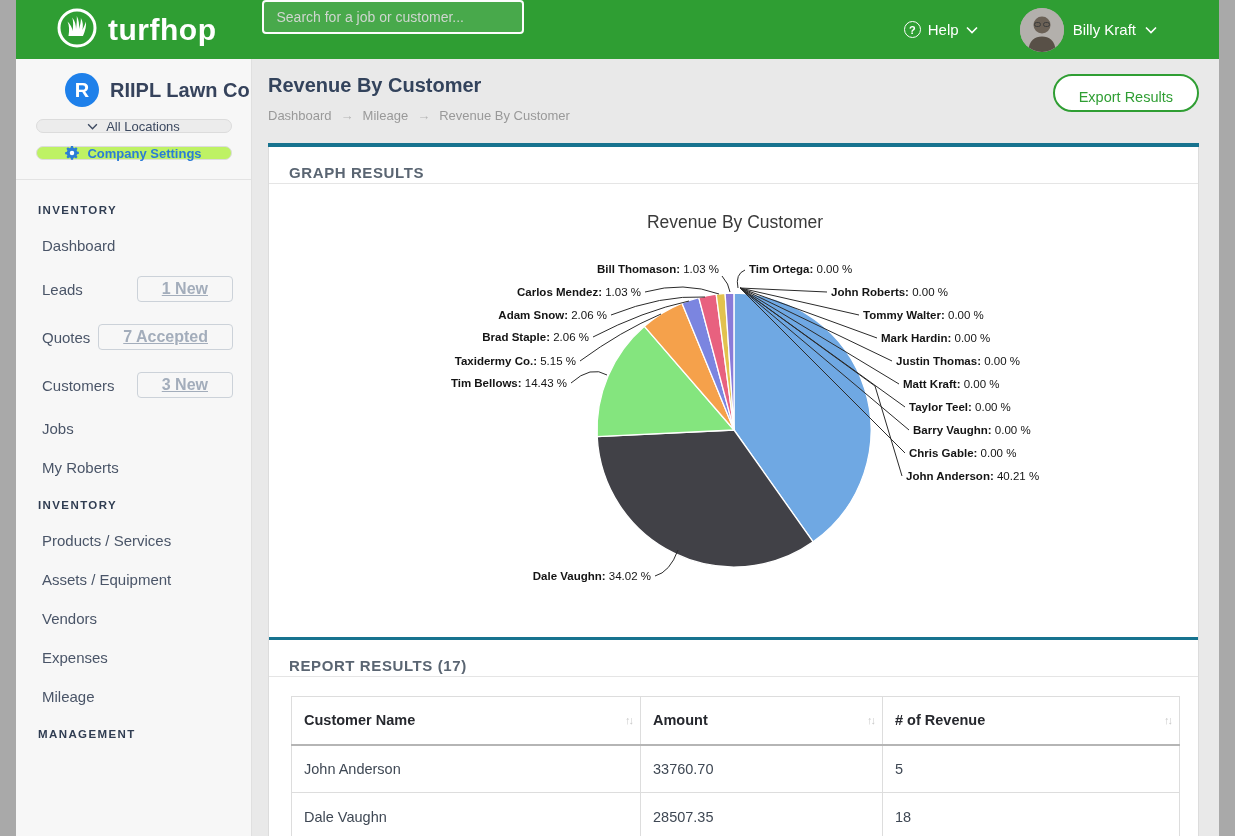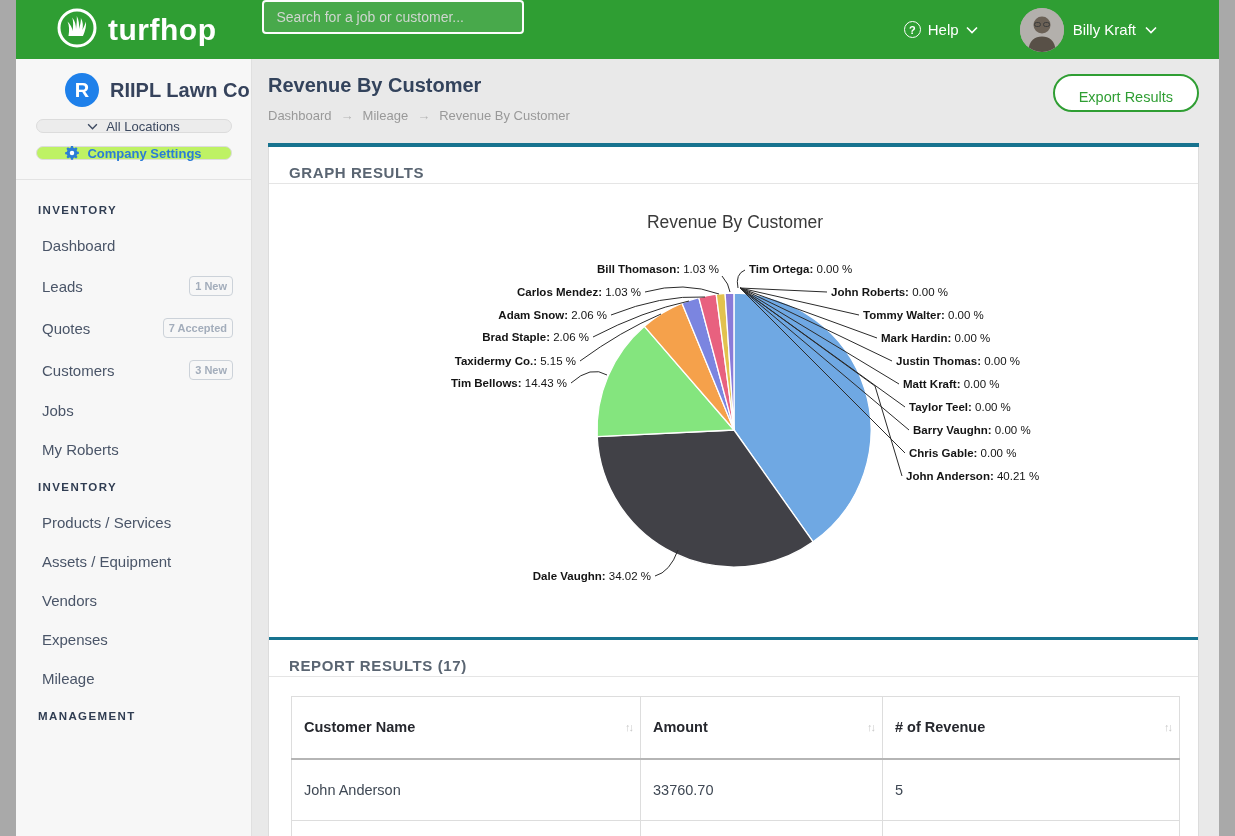--- a/index.html
+++ b/index.html
@@ -38,21 +38,21 @@
   .pill-settings { margin-top:13px; background:#bef264; border:1px solid #dcdcdc; color:#2b7cd6; font-weight:bold; }
   .side-divider { border-top:1px solid #e3e3e3; margin-top:19px; }
   .nav { padding-top:12px; }
   .nav-section { position:relative; padding-left:22px; margin-top:12px; margin-bottom:10px;
     font-size:11.5px; font-weight:bold; letter-spacing:1.4px; color:#303d52; }
   .nav-section::before { content:""; position:absolute; left:-15px; top:6px; width:14px;
     border-top:2px dashed #98a2ad; }
   .nav-item { position:relative; padding:11px 10px 11px 26px; font-size:15px; color:#4a5568;
     cursor:pointer; display:flex; align-items:center; }
   .badge { margin-left:auto; margin-right:8px; border:1px solid #ccd2d9; color:#a3adbb;
-    font-size:11px; font-weight:bold; border-radius:4px; padding:3px 5px; background:#f7f7f7; }
+    font-size:16px; font-weight:bold; border-radius:4px; padding:3px 24px; background:#f7f7f7;text-decoration:underline; }
 
   
   .main { position:absolute; left:252px; right:16px; top:59px; bottom:0; background:#e9e9e9; overflow:hidden; }
   .page-head { position:relative; padding:15px 20px 0 16px; height:85px; }
   .page-title { font-size:20px; font-weight:bold; color:#33435c; }
   .breadcrumb { margin-top:11px; font-size:13px; color:#999; display:flex; gap:9px; align-items:center; }
   .crumb-sep { color:#b5b5b5; font-size:13px; }
   .export-btn { position:absolute; right:20px; top:15px; height:38px; padding:13px 24px;
     border:2px solid #2f9e33; border-radius:19px; background:#fff; color:#2f9e33;
     font-size:14.5px; cursor:pointer; font-family:inherit; }
@@ -63,21 +63,21 @@
   .card-head { padding:17px 20px 2px 20px; font-size:15px; font-weight:bold; color:#5a6572;
     letter-spacing:0.6px; border-bottom:1px solid #e5e5e5; }
   #graph-card { top:85px; height:494px; }
   #report-card { top:578px; height:260px; overflow:hidden; }
 
   .chart-area { position:relative; width:931px; height:436px; }
   .chart-area svg { display:block; }
 
   .report-body { padding:19px 21px 0 22px; }
   table.report { width:888px; border-collapse:collapse; table-layout:fixed; font-size:14.5px; }
-  table.report th, table.report td { border:1px solid #ddd; height:62px; padding:0 12px;
+  table.report th, table.report td { border:1px solid #ddd; height:48px; padding:0 12px;
     text-align:left; vertical-align:middle; }
   table.report th { font-weight:bold; color:#26282e; border-bottom:2px solid #b5b5b5; position:relative; cursor:pointer; }
   table.report td { color:#3f4854; border-top:none; }
   .sort-ic { position:absolute; right:8px; top:50%; transform:translateY(-50%);
     color:#c9c9c9; font-size:11px; letter-spacing:-2px; }
   .col-name { width:349px; } .col-amount { width:242px; } .col-inv { width:297px; }
 </style>
 </head>
 <body>
 

